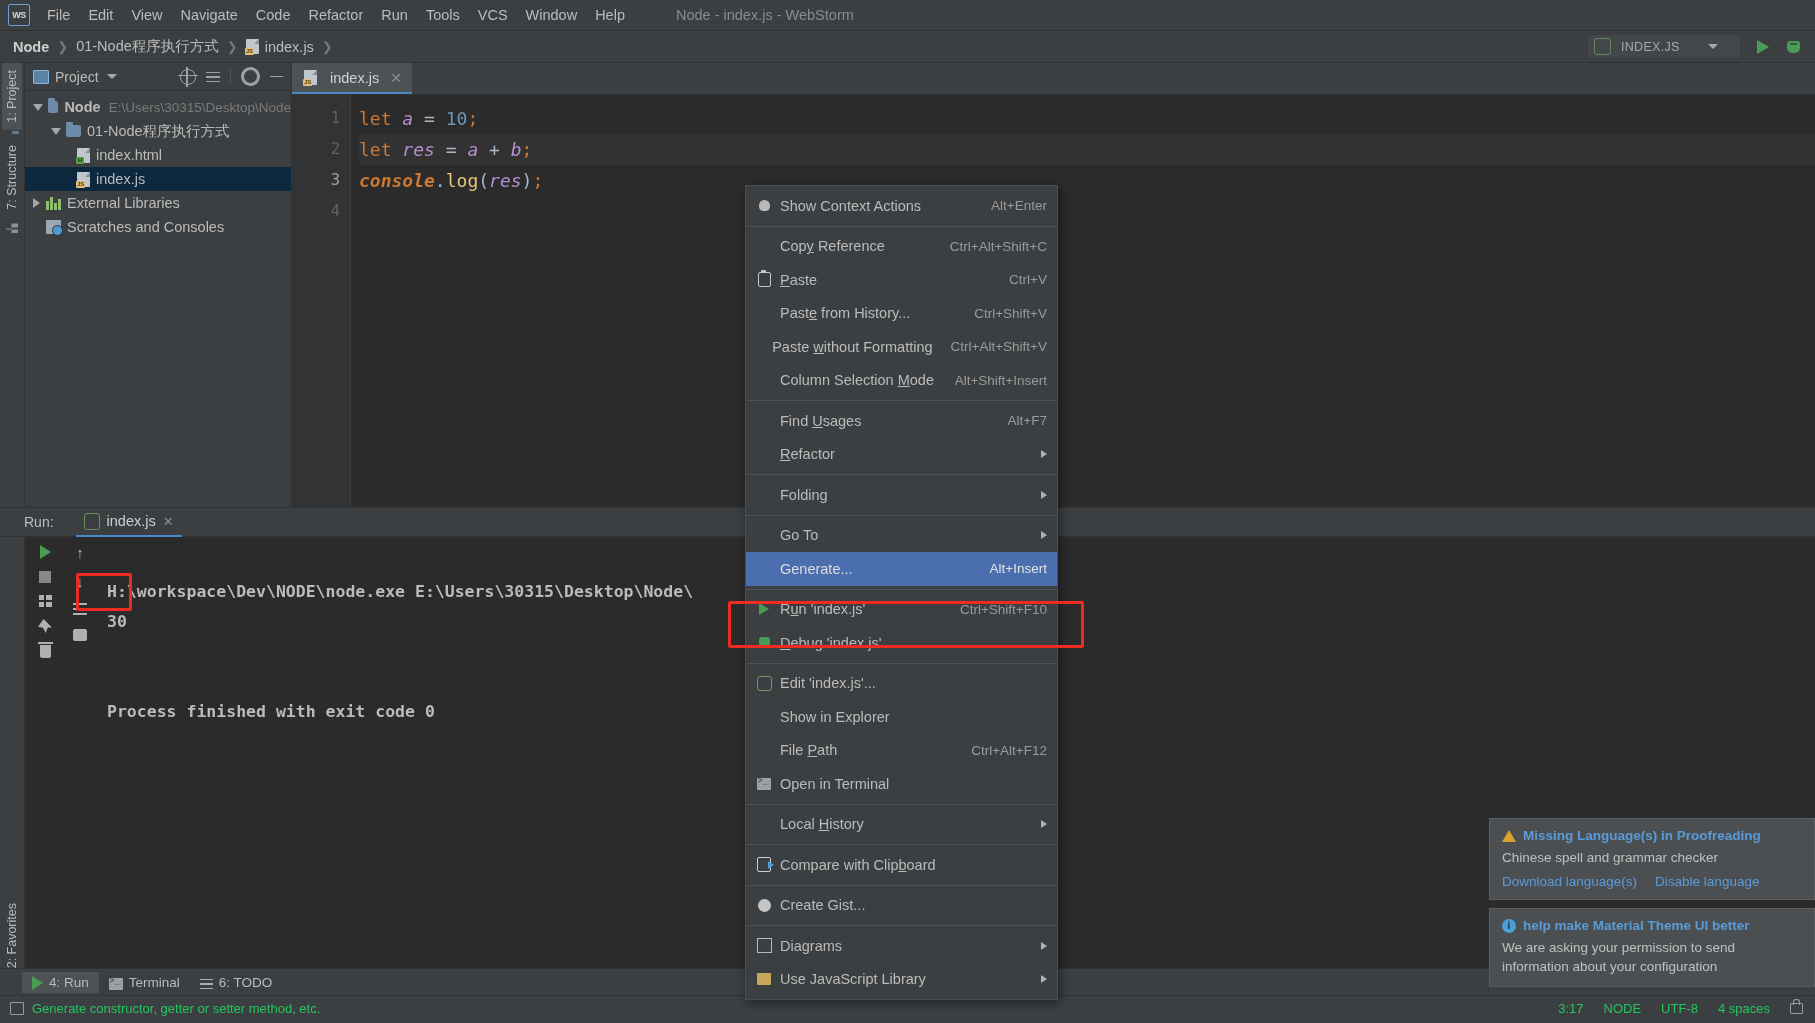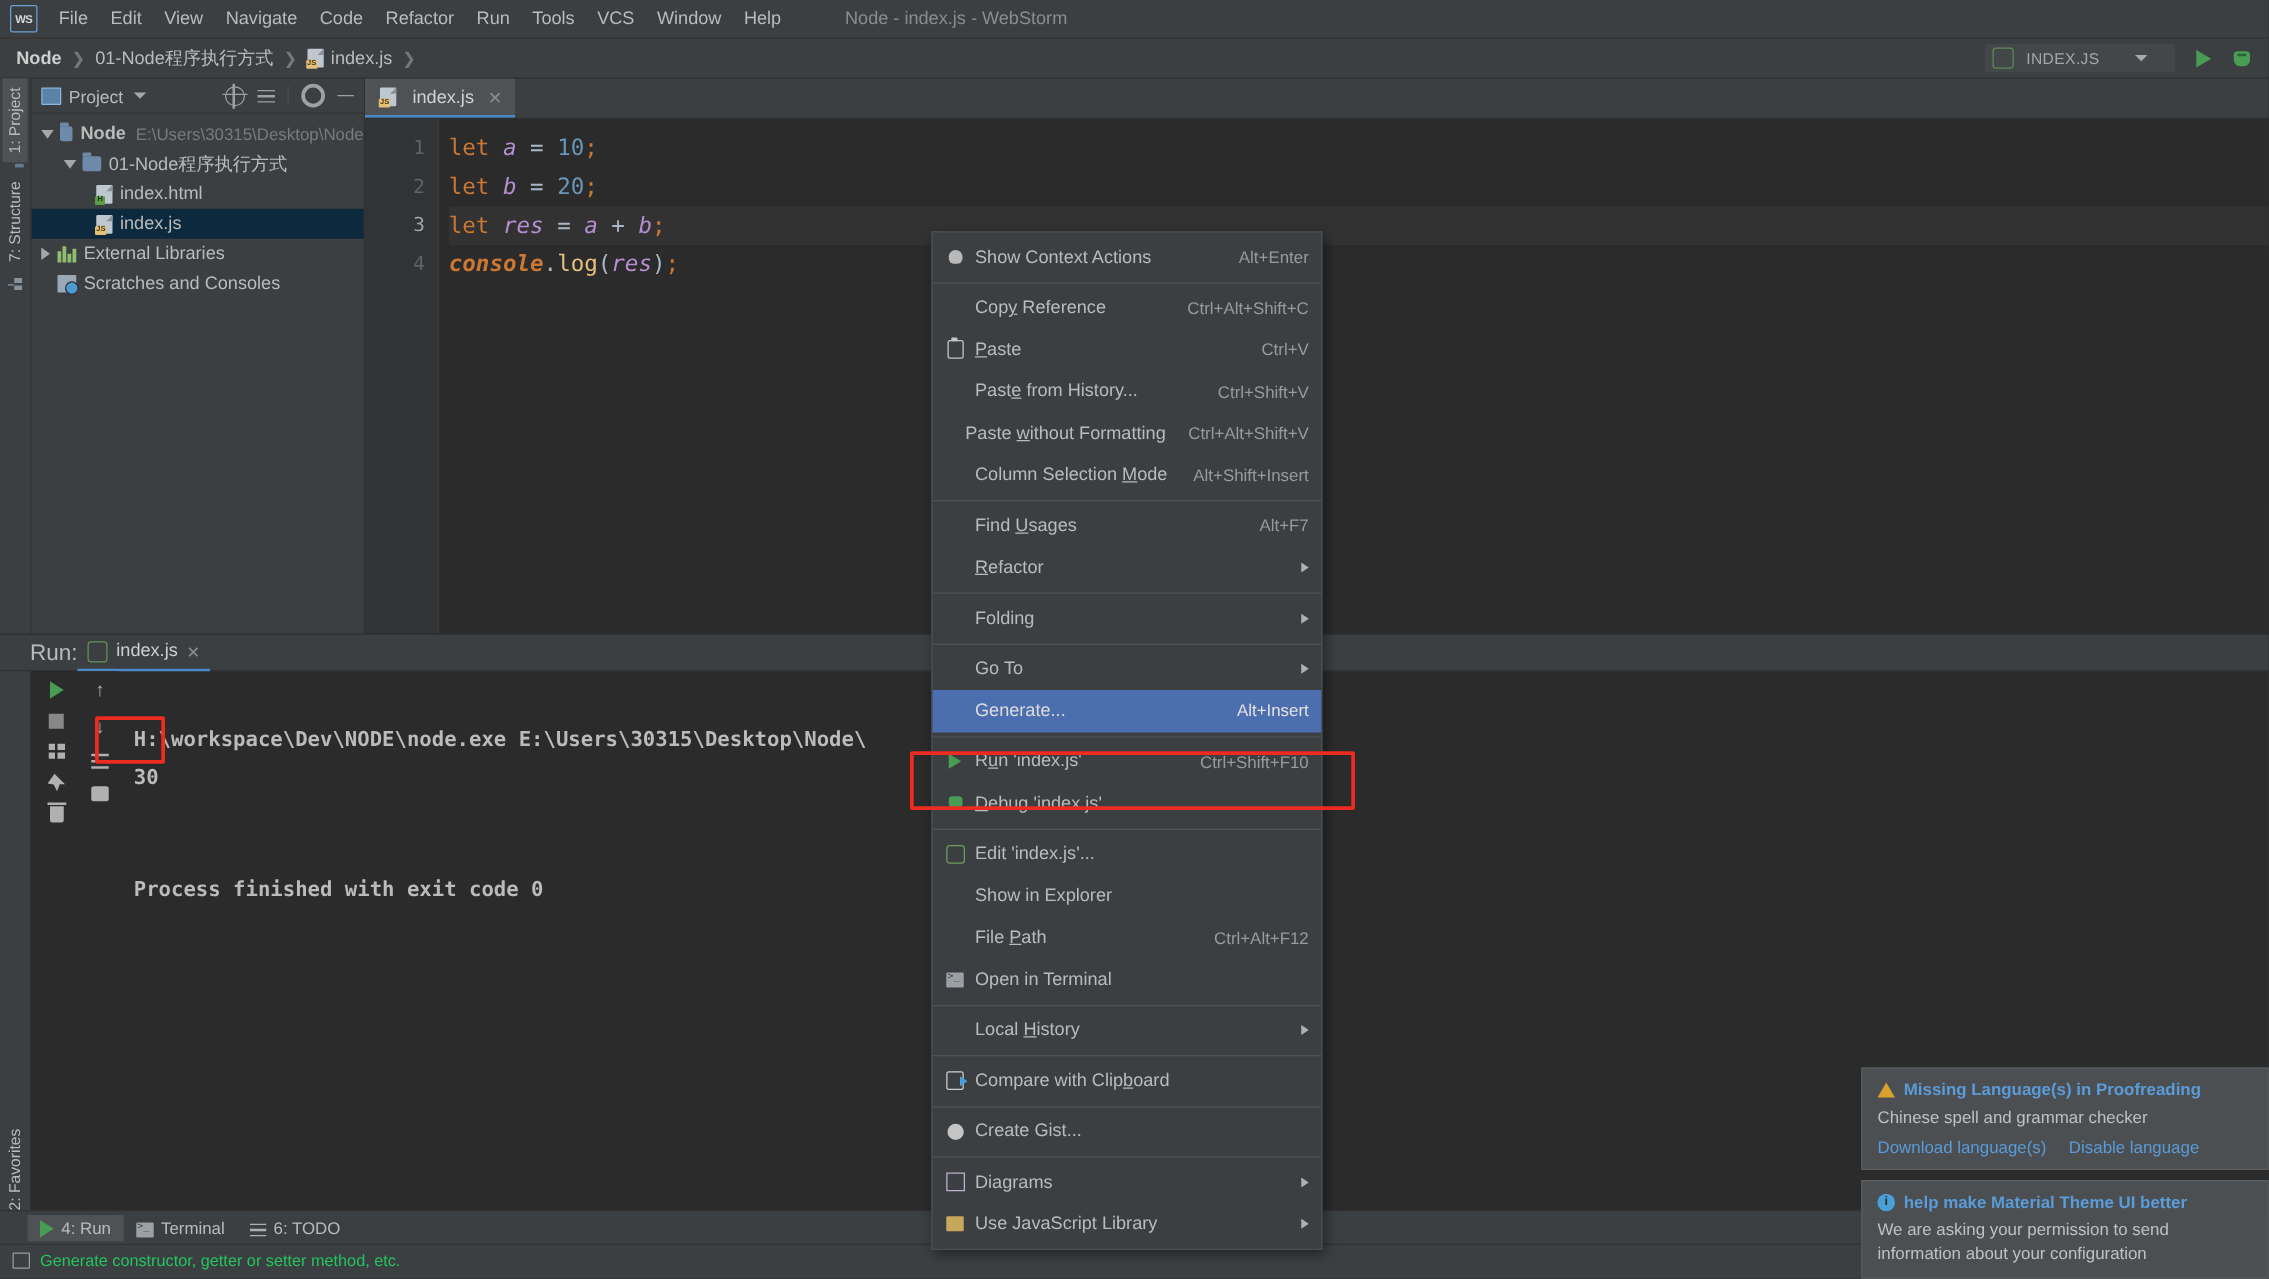--- a/index.html
+++ b/index.html
@@ -266,21 +266,21 @@
     background: #2b2b2b;
     border-top: 1px solid #323232;
     display: flex; flex-direction: column;
     position: relative;
   }
   .run-header {
     height: 28px; background: #3c3f41;
     display: flex; align-items: center;
     padding-left: 24px; border-bottom: 1px solid #323232;
   }
-  .run-label { font-size: 18px; color: #bbbbbb; }
+  .run-label { font-size: 14px; color: #bbbbbb; margin-right: 22px; }
   .run-tab {
     display: flex; align-items: center; gap: 7px;
     height: 28px; padding: 0 8px;
     border-bottom: 2px solid #4a88c7;
     font-size: 14.5px; color: #cfcfcf;
   }
   .node-small {
     width: 14px; height: 15px;
     border: 1.5px solid #6b9e5e; border-radius: 3px;
     opacity: .85;
@@ -379,21 +379,20 @@
   .notif {
     position: absolute;
     right: 0;
     background: #4b4f51;
     border: 1px solid #5a5e60;
     padding: 9px 12px 10px 12px;
     width: 300px;
     font-size: 13.5px;
     color: #bfbfbf;
     z-index: 30;
-    margin-top: 36px;
   }
   .notif .ntitle { color: #5a9bd8; font-weight: bold; margin-bottom: 5px; display: flex; align-items: center; gap: 7px;}
   .notif .nbody { line-height: 19px; color: #c0c0c0;}
   .notif .nacts { margin-top: 7px; display: flex; gap: 18px; }
   .notif .nacts span { color: #5a9bd8; }
   .warnico { width: 0;height:0;border-left:7px solid transparent;border-right:7px solid transparent;border-bottom:12px solid #d9a22e; flex:none;}
   .infoico { width: 14px;height:14px;border-radius:50%;background:#4a9fd8;color:#2b2b2b;font-size:10px;font-weight:bold;display:flex;align-items:center;justify-content:center;flex:none;}
 
   
   .bottombar {
@@ -556,21 +555,20 @@
       </div>
       <div class="codearea">
         <div class="gutter">
           <div>1</div>
           <div>2</div>
           <div class="cur">3</div>
           <div>4</div>
         </div>
         <div class="code" id="code-content">
             <div class="cline"><span class="kw">let </span><span class="var">a</span><span class="ident"> = </span><span class="num">10</span><span class="pun">;</span></div>
-            <div class="cline"><span class="kw">let </span><span class="var">b</span><span class="ident"> = </span><span class="num">20</span><span class="pun">;</span></div>
             <div class="cline hl"><span class="kw">let </span><span class="var">res</span><span class="ident"> = </span><span class="var">a</span><span class="ident"> + </span><span class="var">b</span><span class="pun">;</span></div>
             <div class="cline"><span class="obj">console</span><span class="ident">.</span><span class="fn">log</span><span class="paren">(</span><span class="var">res</span><span class="paren">)</span><span class="pun">;</span></div>
           </div>
       </div>
     </div>
   </div>
 
   <div class="runpanel">
     <div class="run-header">
       <span class="run-label">Run:</span>

